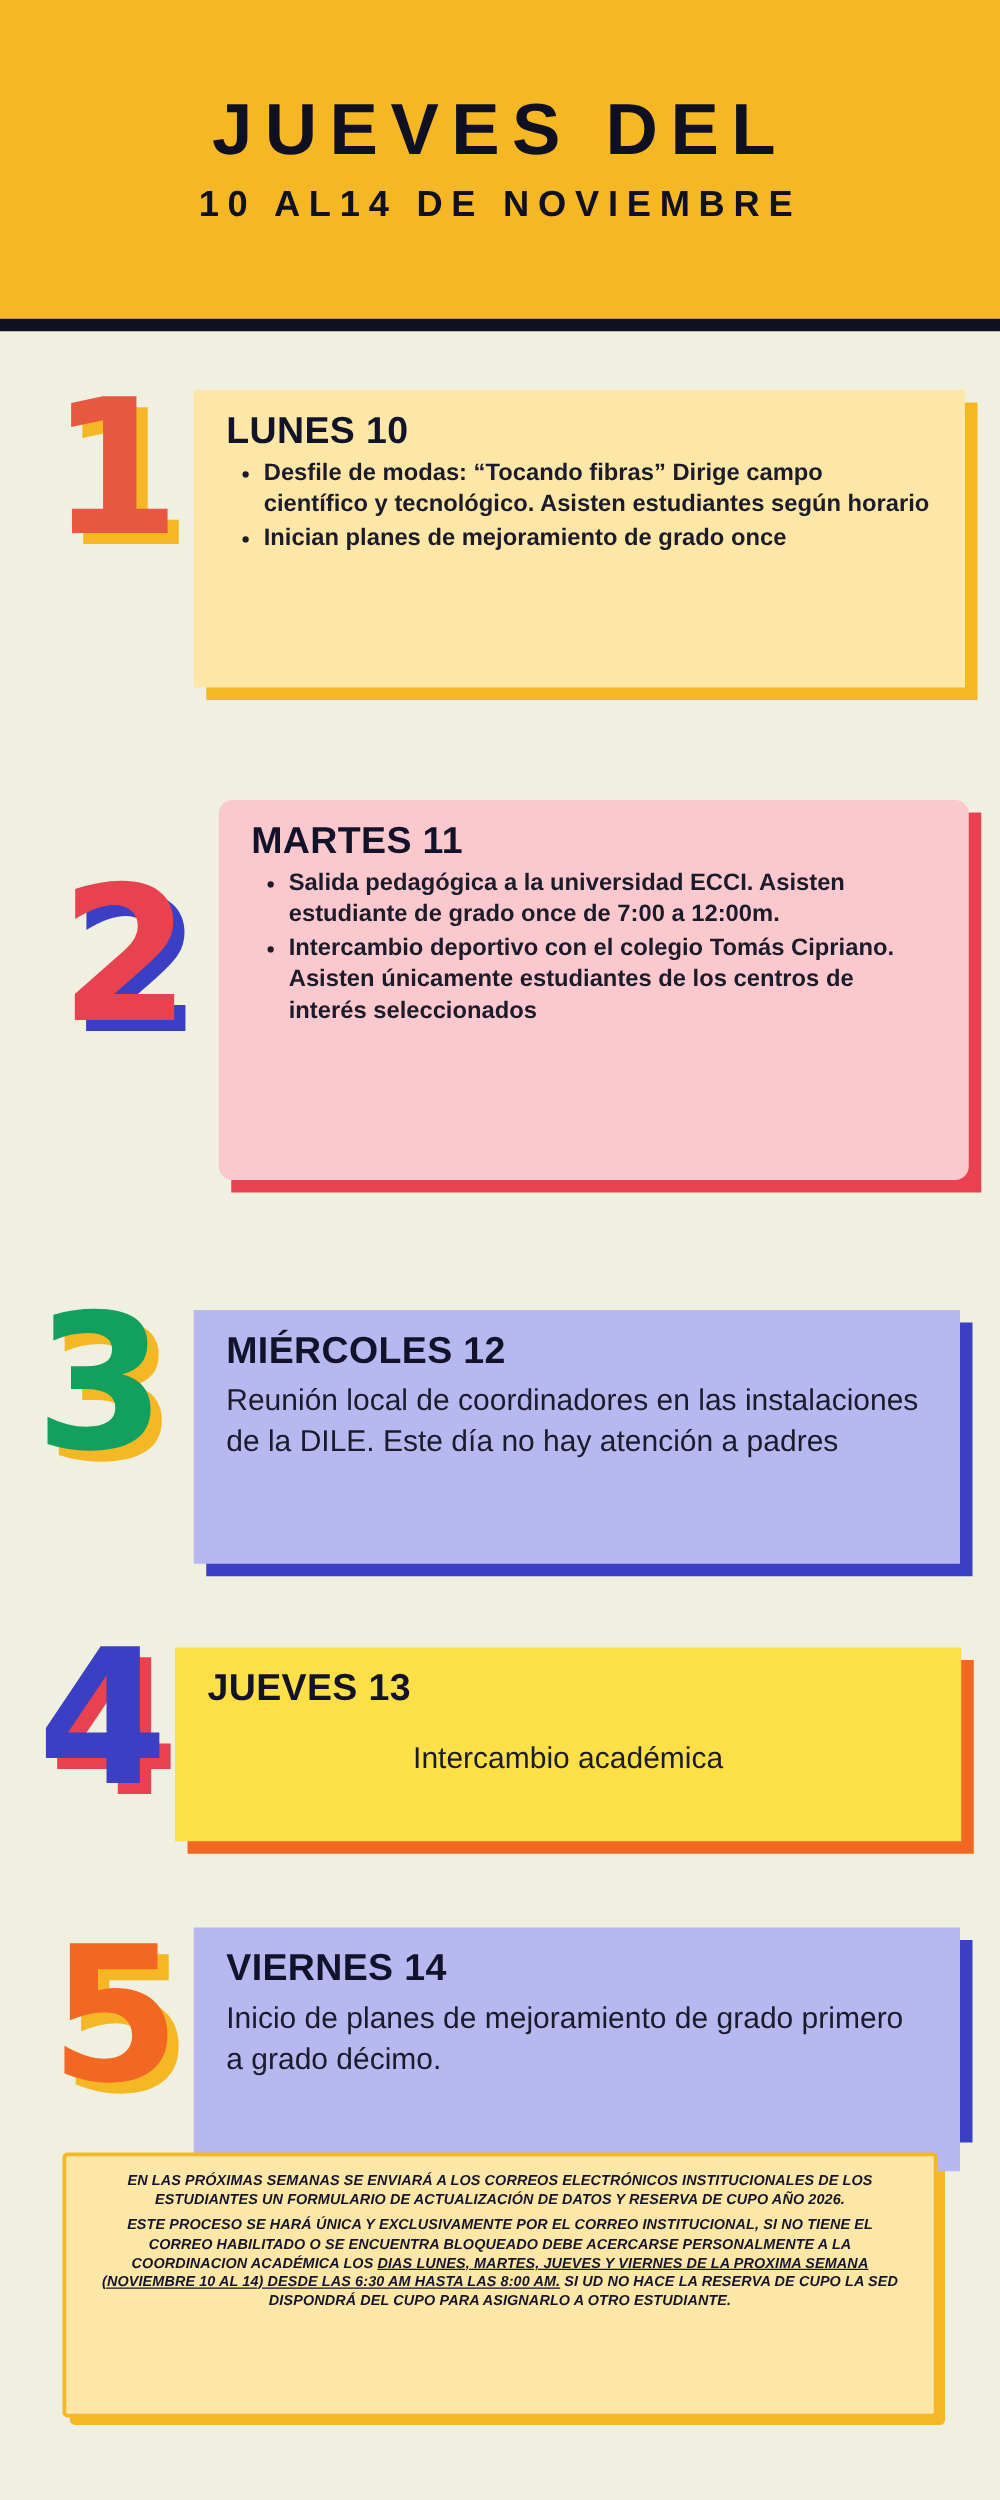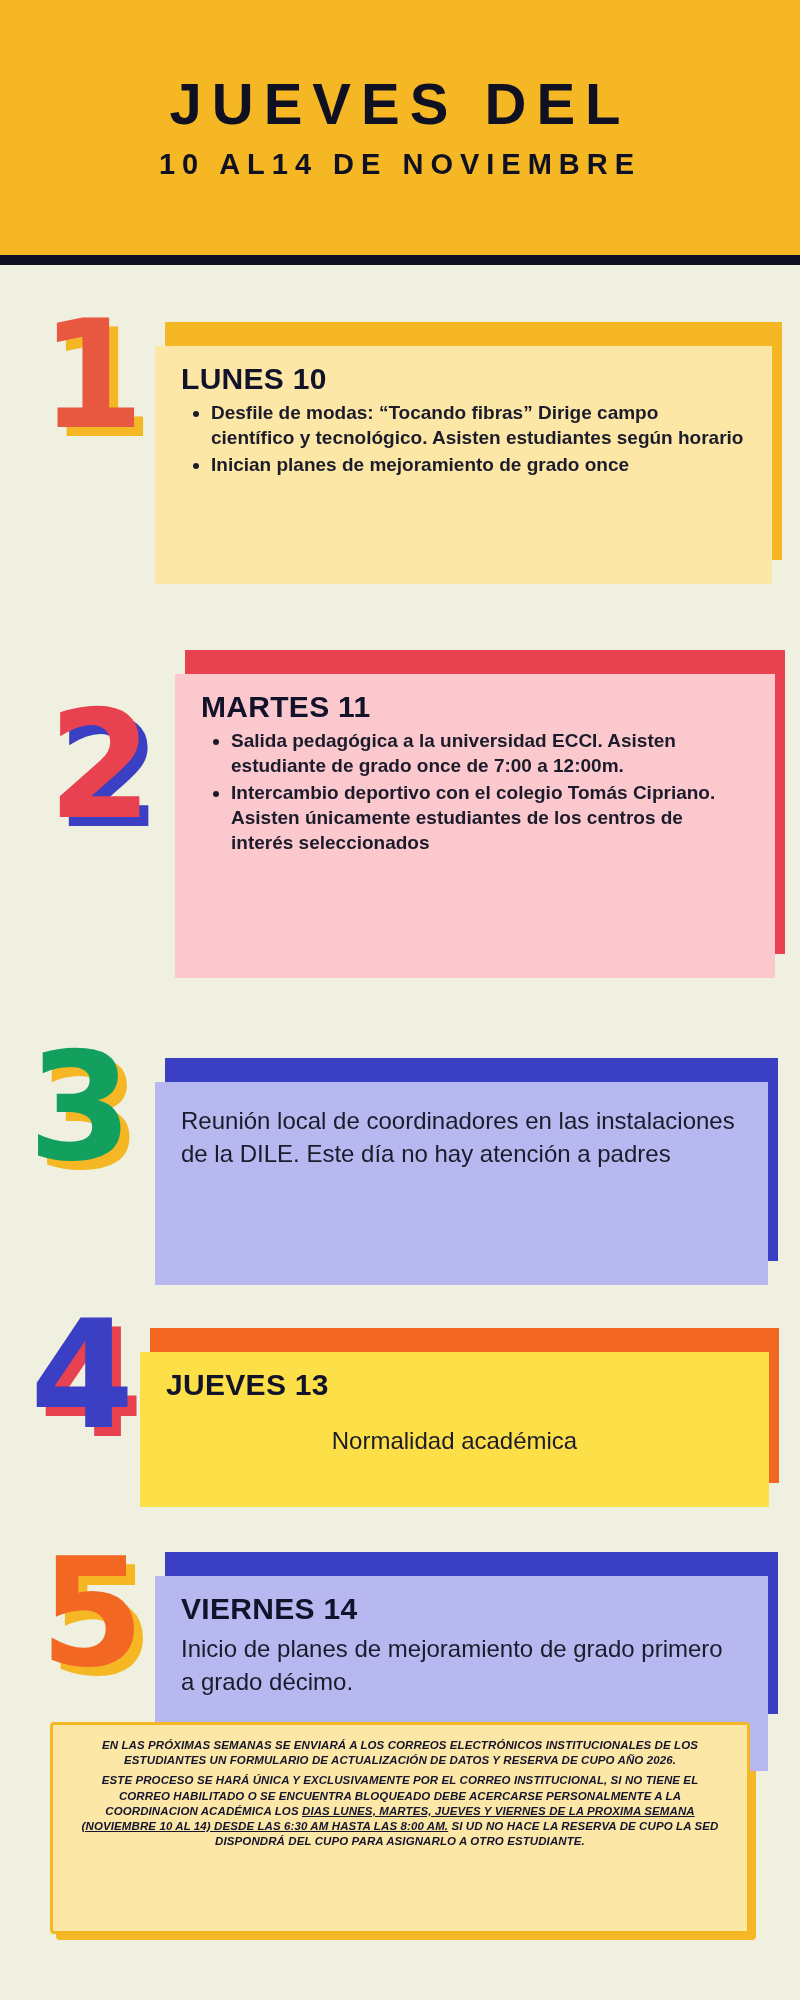--- a/index.html
+++ b/index.html
@@ -65,21 +65,20 @@
     font-family: "DejaVu Sans", sans-serif;
   }
   .card-shadow {
     position: absolute;
     z-index: 1;
   }
   .card {
     position: absolute;
     z-index: 2;
     padding: 16px 26px 2px 26px;
-    margin-top: 34px;
   }
   .card h2 {
     margin: 0 0 4px 0;
     font-size: 30px;
     font-weight: 700;
     color: #12132b;
     letter-spacing: 0.3px;
   }
   .card ul {
     margin: 4px 0 0 0;
@@ -152,43 +151,44 @@
       <ul>
         <li>Desfile de modas: “Tocando fibras” Dirige campo científico y tecnológico. Asisten estudiantes según horario</li>
         <li>Inician planes de mejoramiento de grado once</li>
       </ul>
     </div>
     <div class="numeral" style="left:40px; top:300px; color:#e8573f; text-shadow: 9px 9px 0 #f5b724;">1</div>
   </div>
 
   <div class="day">
     <div class="card-shadow" style="left:185px; top:650px; width:600px; height:304px; background:#e8414f;"></div>
-    <div class="card" style="left:175px; top:640px; width:600px; height:304px; background:#fbc8cd;">
+    <div class="card" style="left:175px; top:640px; width:600px; height:304px; background:#fbc8cd;border-radius:11px;">
       <h2>MARTES 11</h2>
       <ul>
         <li>Salida pedagógica a la universidad ECCI. Asisten estudiante de grado once de 7:00 a 12:00m.</li>
         <li>Intercambio deportivo con el colegio Tomás Cipriano. Asisten únicamente estudiantes de los centros de interés seleccionados</li>
       </ul>
     </div>
     <div class="numeral" style="left:48px; top:690px; color:#e8414f; text-shadow: 9px 9px 0 #3b3fc4;">2</div>
   </div>
 
   <div class="day">
     <div class="card-shadow" style="left:165px; top:1058px; width:613px; height:203px; background:#3b3fc4;"></div>
     <div class="card" style="left:155px; top:1048px; width:613px; height:203px; background:#b6b8ef;">
+      <h2>MIÉRCOLES 12</h2>
       <p class="body">Reunión local de coordinadores en las instalaciones de la DILE. Este día no hay atención a padres</p>
     </div>
     <div class="numeral" style="left:28px; top:1032px; color:#13a05e; text-shadow: 9px 9px 0 #f5b724;">3</div>
   </div>
 
   <div class="day">
     <div class="card-shadow" style="left:150px; top:1328px; width:629px; height:155px; background:#f26722;"></div>
     <div class="card" style="left:140px; top:1318px; width:629px; height:155px; background:#fde047;">
       <h2>JUEVES 13</h2>
-      <p class="body center">Normalidad académica</p>
+      <p class="body center">Intercambio académica</p>
     </div>
     <div class="numeral" style="left:30px; top:1300px; color:#3b3fc4; text-shadow: 9px 9px 0 #e8414f;">4</div>
   </div>
 
   <div class="day">
     <div class="card-shadow" style="left:165px; top:1552px; width:613px; height:162px; background:#3b3fc4;"></div>
     <div class="card" style="left:155px; top:1542px; width:613px; height:195px; background:#b6b8ef;">
       <h2>VIERNES 14</h2>
       <p class="body">Inicio de planes de mejoramiento de grado primero a grado décimo.</p>
     </div>

